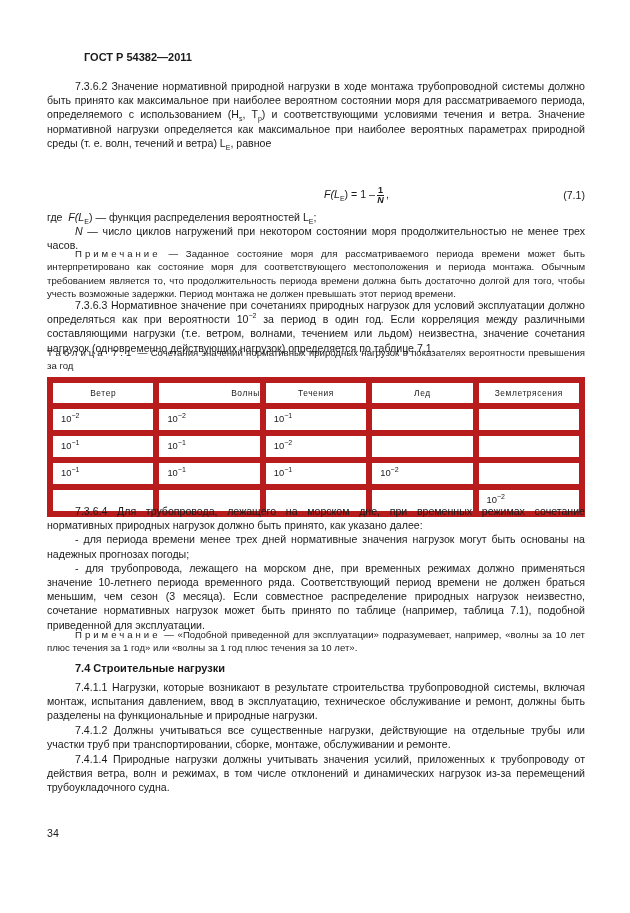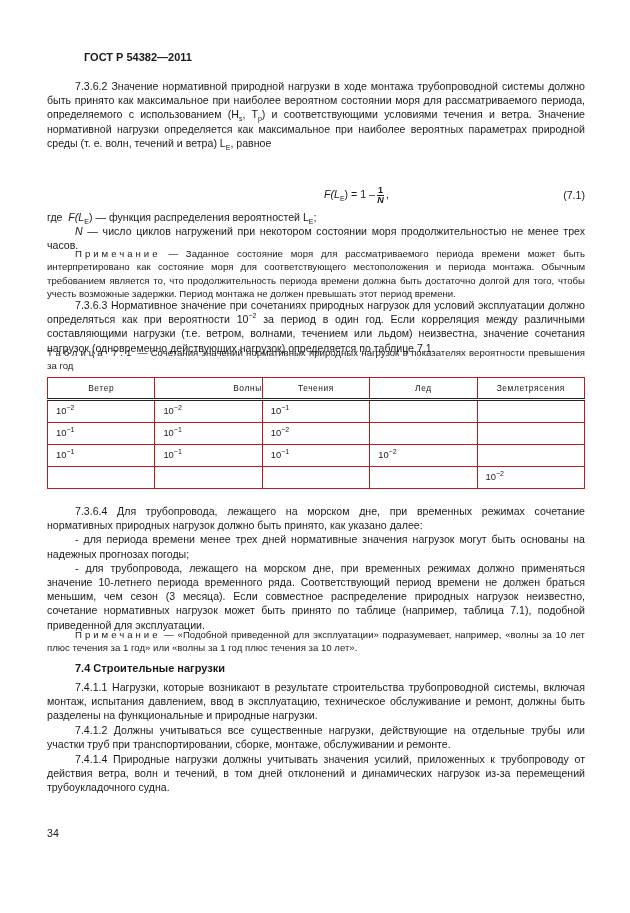--- a/index.html
+++ b/index.html
@@ -14,21 +14,21 @@
   i { }
   sub, sup { font-size:7px; line-height:0; }
   .formula { position:absolute; left:47px; width:538px; top:185px; height:22px; }
   .formula .f { position:absolute; left:277px; top:1px; }
   .frac { display:inline-block; vertical-align:middle; text-align:center; font-size:9px; line-height:9px; margin:0 2px; }
   .frac .num { display:block; border-bottom:1px solid #1a1a1a; padding:0 1px; font-weight:bold; }
   .frac .den { display:block; font-style:italic; font-weight:bold; }
   .formula .eqn { position:absolute; right:0; top:3px; }
   h3 { margin:0; font-size:11px; font-weight:bold; text-indent:28px; }
   table.t { position:absolute; left:47px; top:377px; width:538px; border-collapse:collapse; font-size:9.4px; }
-  table.t td, table.t th { border:1px solid #b91c1c; height:21px; padding:0 0 0 8px; text-align:left; font-weight:normal; }
+  table.t td, table.t th { border:6px solid #b91c1c; height:21px; padding:0 0 0 8px; text-align:left; font-weight:normal; }
   table.t th { text-align:center; padding:0; font-size:8.4px; letter-spacing:0.6px; height:20px; }
   table.t thead tr { border-bottom:3px double #222; }
   .pagenum { position:absolute; left:47px; top:826px; font-size:10.6px; }
 </style>
 </head>
 <body>
 
 <div class="hdr">ГОСТ Р 54382—2011</div>
 
 <div class="blk" style="top:79px;">
@@ -109,16 +109,16 @@
   <p class="p ind"><span class="sp">Примечание</span><span> — «Подобной приведенной для эксплуатации» подразумевает, например, «волны за 10 лет плюс течения за 1 год» или «волны за 1 год плюс течения за 10 лет».</span></p>
 </div>
 
 <div class="blk" style="top:661px;">
   <h3>7.4 Строительные нагрузки</h3>
 </div>
 
 <div class="blk" style="top:680px;">
   <p class="p ind">7.4.1.1 Нагрузки, которые возникают в результате строительства трубопроводной системы, включая монтаж, испытания давлением, ввод в эксплуатацию, техническое обслуживание и ремонт, должны быть разделены на функциональные и природные нагрузки.</p>
   <p class="p ind">7.4.1.2 Должны учитываться все существенные нагрузки, действующие на отдельные трубы или участки труб при транспортировании, сборке, монтаже, обслуживании и ремонте.</p>
-  <p class="p ind" style="margin-top:1px;">7.4.1.4 Природные нагрузки должны учитывать значения усилий, приложенных к трубопроводу от действия ветра, волн и течений, в том дней отклонений и динамических нагрузок из-за перемещений трубоукладочного судна.</p>
+  <p class="p ind" style="margin-top:1px;">7.4.1.4 Природные нагрузки должны учитывать значения усилий, приложенных к трубопроводу от действия ветра, волн и режимах, в том числе отклонений и динамических нагрузок из-за перемещений трубоукладочного судна.</p>
 </div>
 
 <div class="pagenum">34</div>
 
 </body></html>

